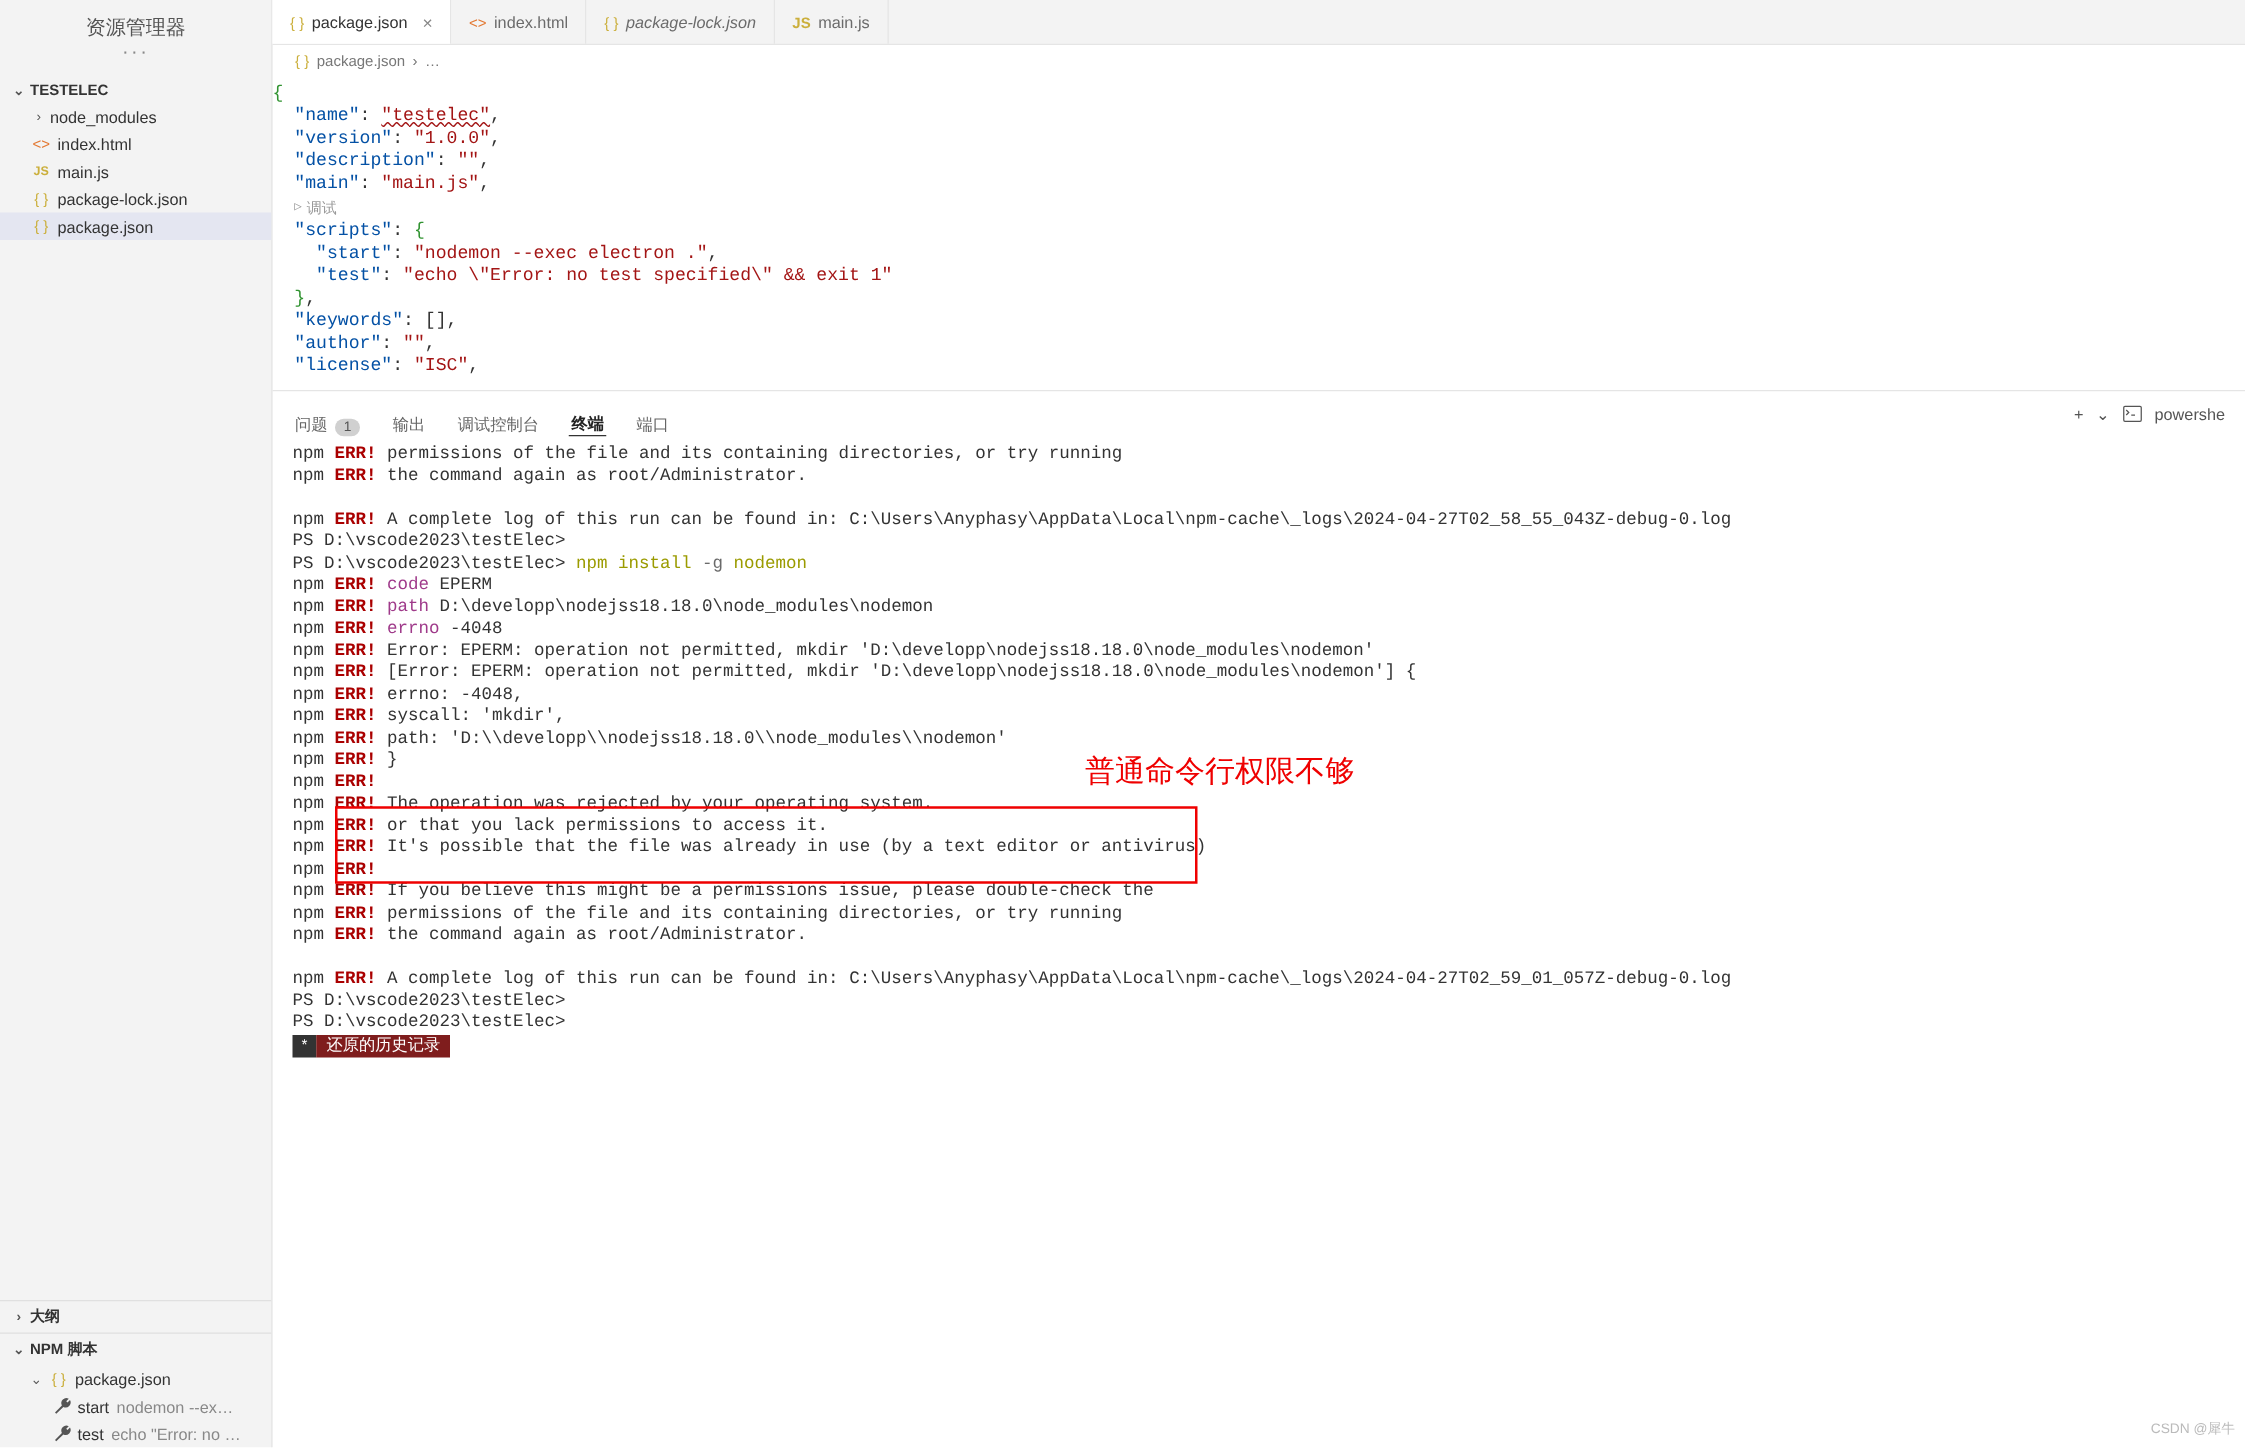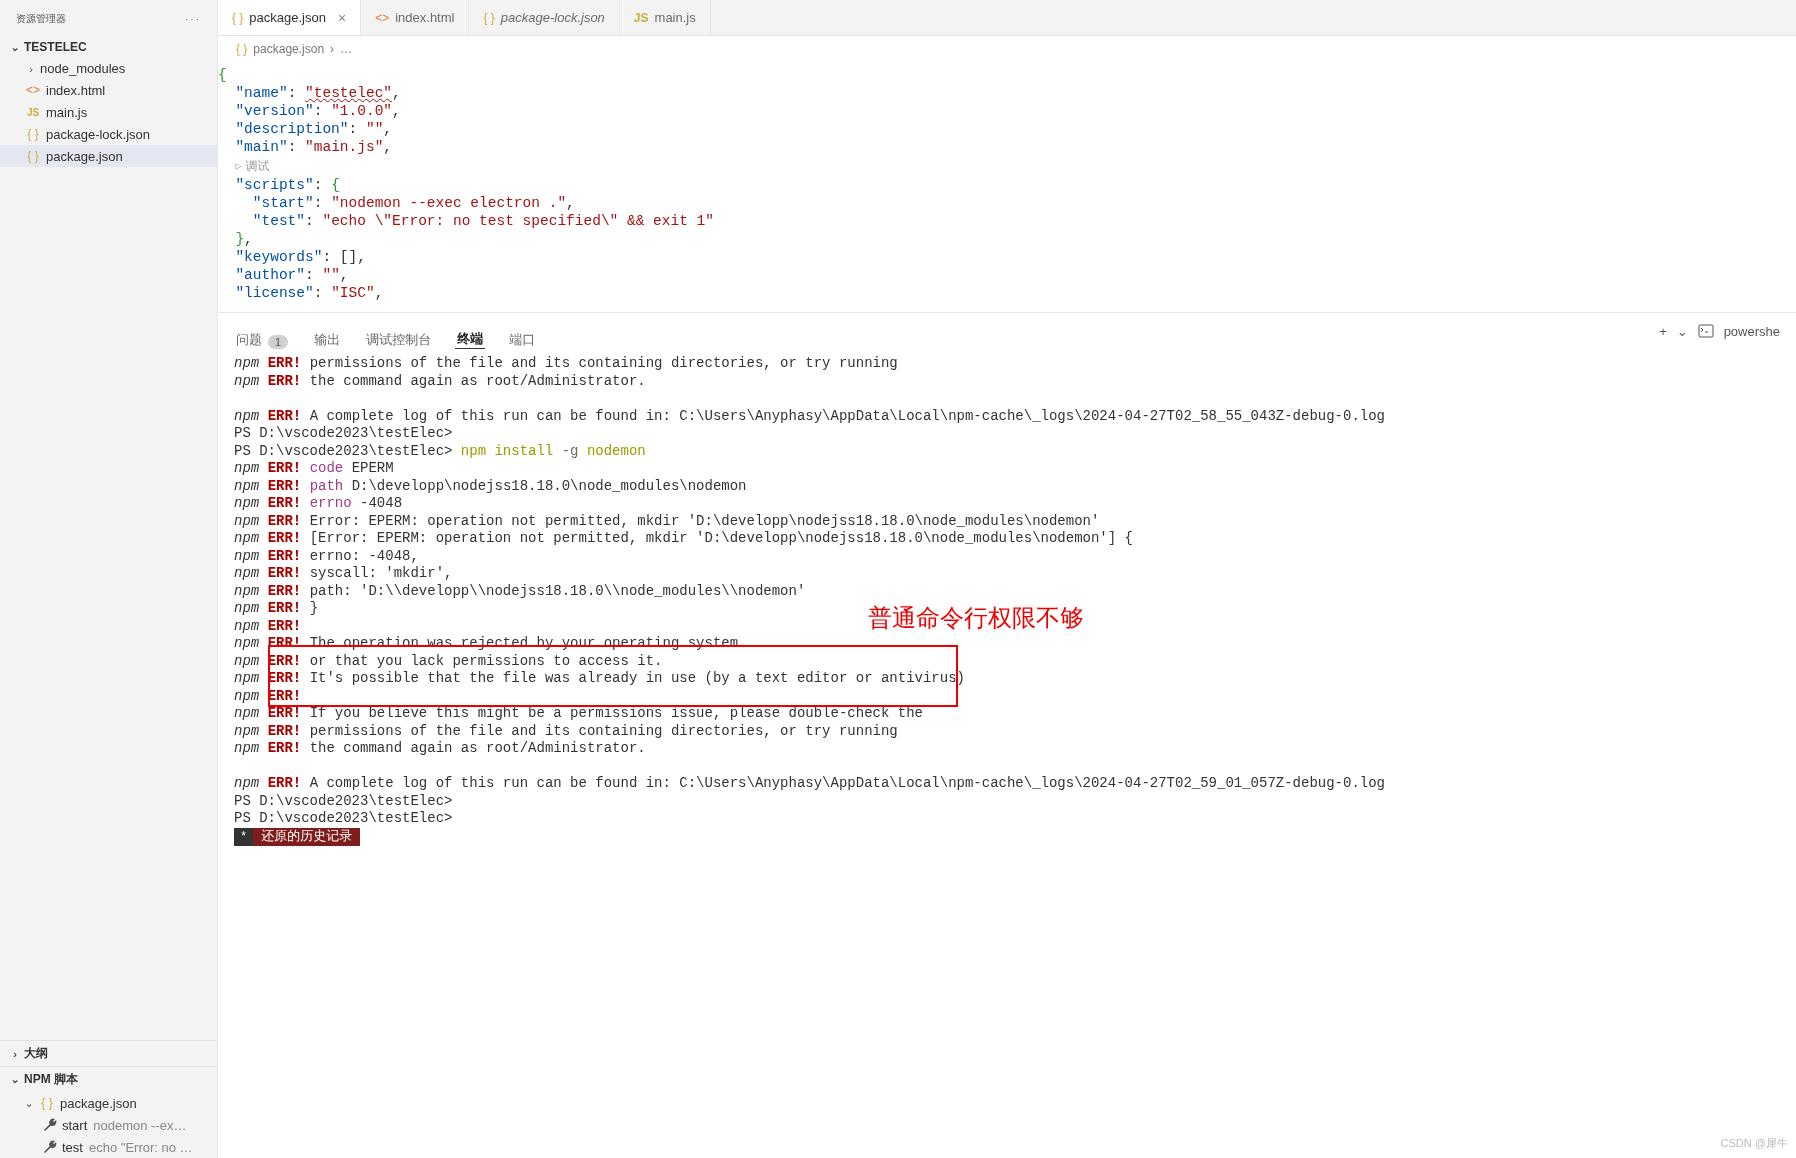--- a/index.html
+++ b/index.html
@@ -1,20 +1,20 @@
 <!DOCTYPE html>
 <html><head>
 <meta charset="utf-8">
 <style>
   * { box-sizing: border-box; margin: 0; padding: 0; }
   body { font-family: "Segoe UI", "Microsoft YaHei", sans-serif; font-size: 13px; color: #333; background: #fff; width: 1796px; height: 1158px; overflow: hidden; display: flex; }
   
   
   .sidebar { width: 218px; background: #f3f3f3; display: flex; flex-direction: column; border-right: 1px solid #e5e5e5; }
-  .sidebar-header { display: flex; align-items: center; justify-content: space-between; padding: 12px 16px 10px 16px; color: #555; font-size: 10px; }
+  .sidebar-header { display: flex; align-items: center; justify-content: space-between; padding: 12px 16px 10px 16px; color: #555; font-size: 16px; flex-direction: column; }
   .sidebar-dots { letter-spacing: 2px; color: #888; cursor: pointer; }
   .explorer-title { display: flex; align-items: center; padding: 4px 8px; font-weight: 700; font-size: 12px; color: #333; }
   .chev { width: 14px; display: inline-block; text-align: center; margin-right: 2px; color: #555; font-size: 11px; }
   .file-tree { flex: 0 0 auto; }
   .file-item { display: flex; align-items: center; padding: 3px 8px 3px 24px; font-size: 13px; color: #333; cursor: pointer; }
   .file-item.selected { background: #e4e6f1; }
   .file-icon { width: 18px; height: 16px; margin-right: 4px; display: inline-flex; align-items: center; justify-content: center; font-size: 12px; }
   .icon-html { color: #e37933; }
   .icon-js { color: #cbaf3c; font-weight: 700; font-size: 10px; text-align: center; }
   .icon-json { color: #cbaf3c; }
@@ -58,21 +58,21 @@
   
   .panel { flex: 1; display: flex; flex-direction: column; border-top: 1px solid #e5e5e5; min-height: 0; }
   .panel-tabs { display: flex; align-items: center; height: 36px; padding: 0 16px; gap: 22px; color: #666; font-size: 13px; }
   .panel-tab { display: flex; align-items: flex-end; gap: 6px; cursor: pointer; padding: 0 2px; height: 100%; }
   .panel-tab.active { color: #222; border-bottom: 1px solid #333; font-weight: bold; }
   .badge { background: #d0d0d0; border-radius: 10px; padding: 1px 7px; font-size: 11px; color: #555; }
   .panel-spacer { flex: 1; }
   .panel-right { display: flex; align-items: center; gap: 10px; color: #555; font-size: 13px; }
   
   .terminal { flex: 1; overflow: hidden; padding: 6px 16px 8px 16px; font-family: Consolas, "Courier New", monospace; font-size: 14px; line-height: 17.5px; color: #333; position: relative; }
-  .npm-l { color: #333; font-style: italic; }
+  .npm-l { color: #333; }
   .err { color: #aa0000; font-weight: bold; }
   .code-k { color: #9f3a8a; }
   .cmd-y { color: #9b9b00; }
   .opt-g { color: #6a6a6a; }
   .ps { color: #333; }
   
   .red-box { position: absolute; border: 2px solid #ef0000; }
   .red-text { position: absolute; color: #ef0000; font-family: "Microsoft YaHei","SimSun",sans-serif; font-size: 24px; }
   
   .history-badge { display: inline-flex; align-items: center; height: 18px; }

